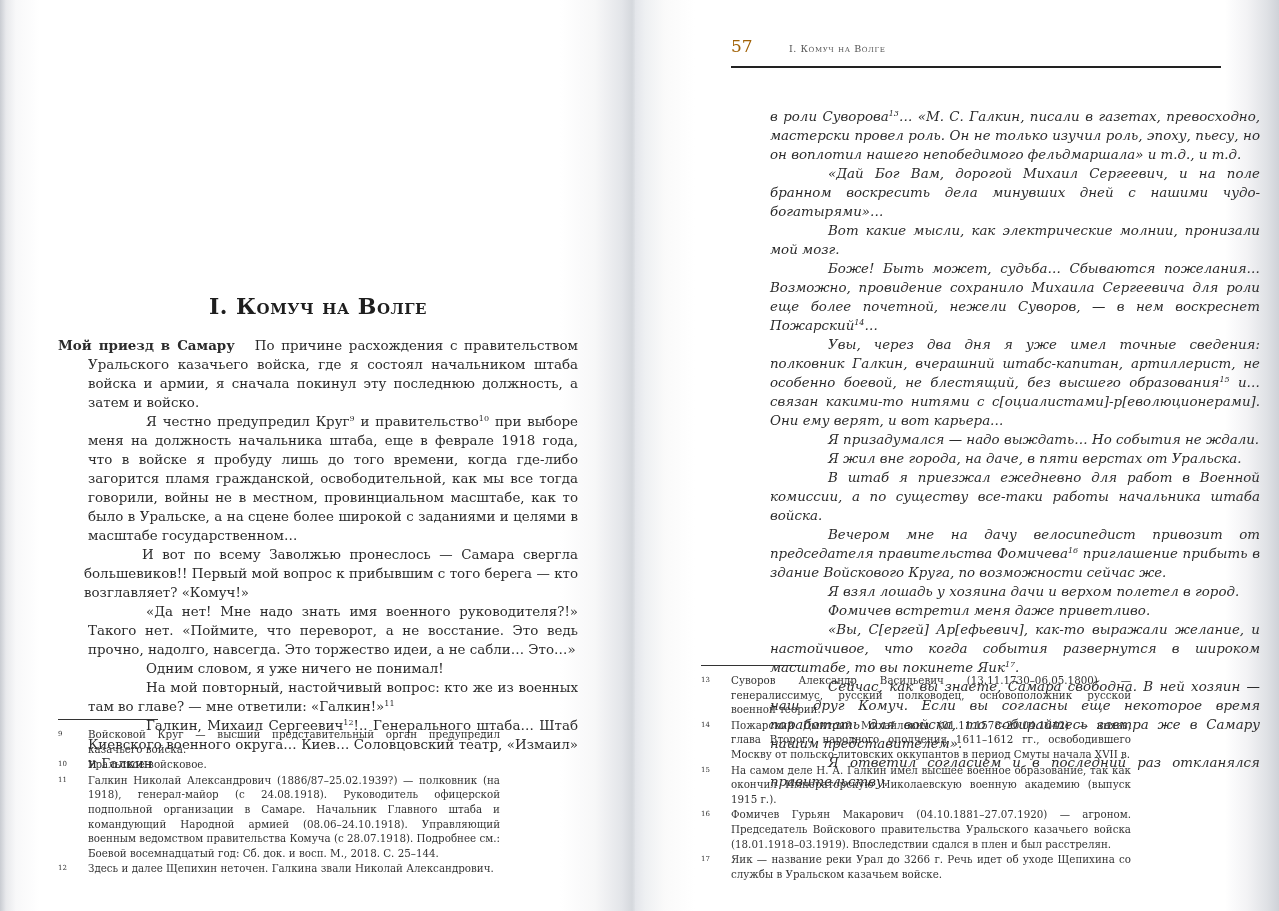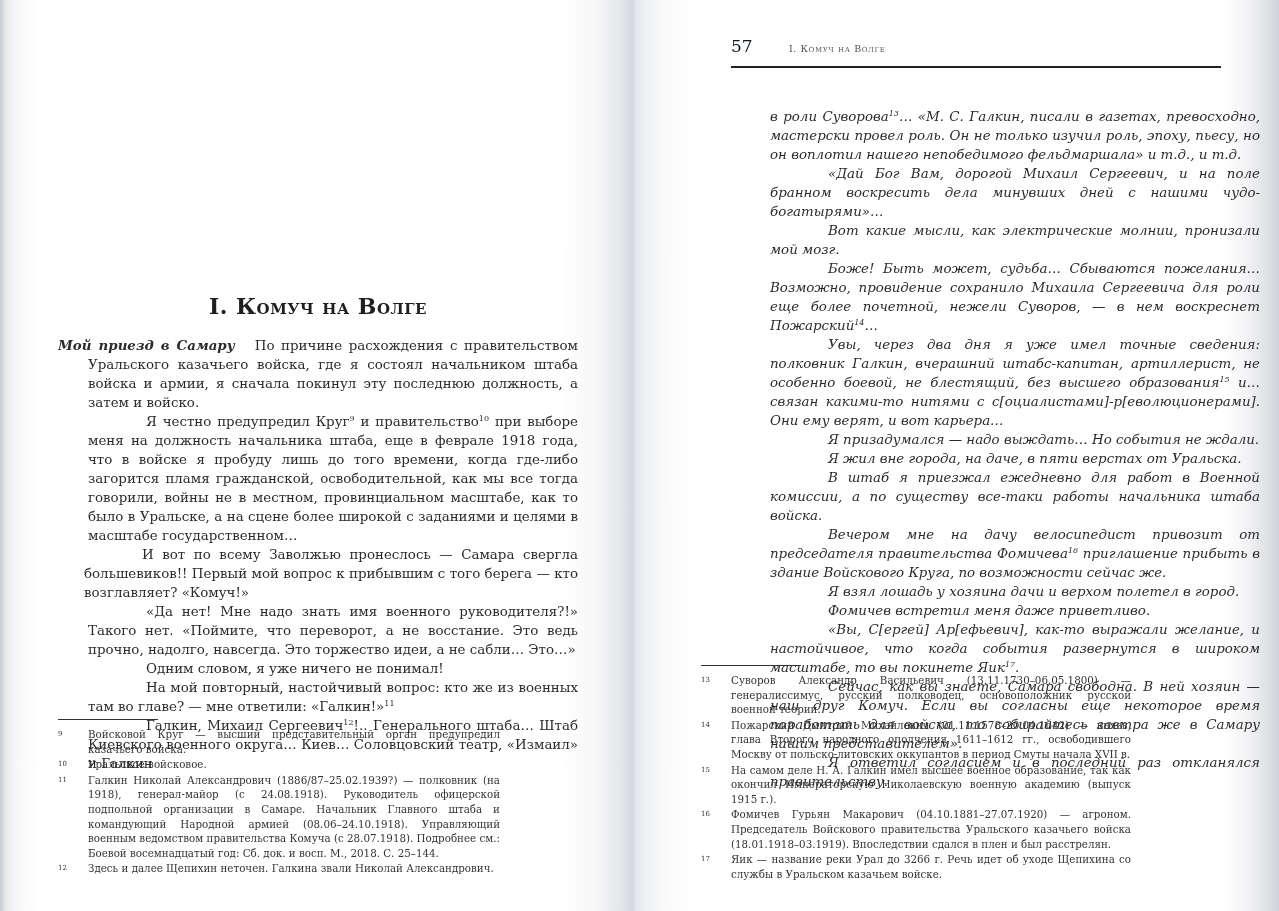--- a/index.html
+++ b/index.html
@@ -20,31 +20,31 @@
   .text p { margin: 0; }
   .text .ind { text-indent: 58px; }
 
   .chapter-title {
     position: absolute; left: 58px; width: 520px; top: 293px;
     text-align: center; font-size: 22px; font-weight: bold; letter-spacing: 0.5px;
     font-variant: small-caps; color: #1e1e1e;
   }
   .left-text { left: 58px; width: 520px; top: 336px; }
   .hang { padding-left: 30px; text-indent: -30px; }
-  .side-head { font-style: italic; font-weight: bold; margin-right: 20px; }
+  .side-head { font-weight: bold; margin-right: 20px; }
 
   .sup { font-size: 8px; vertical-align: super; line-height: 0; }
 
   .fn-rule { position: absolute; height: 1px; background: #333; width: 100px; }
   .footnotes { position: absolute; font-size: 10.3px; line-height: 14.6px; text-align: justify; color: #333; }
   .fn { position: relative; padding-left: 30px; margin-bottom: 1px; }
   .fn-num { position: absolute; left: 0; top: 0; font-size: 7px; }
 
   .running-head { position: absolute; top: 36px; left: 731px; width: 490px; height: 30px; border-bottom: 2px solid #222; }
-  .page-num { position: absolute; left: 0; top: 0; font-size: 17px; color: #0f172a; }
+  .page-num { position: absolute; left: 0; top: 0; font-size: 17px; color: #a16207; }
   .head-title { position: absolute; left: 58px; top: 7px; font-size: 9.5px; font-variant: small-caps; letter-spacing: 0.6px; color: #555; }
 
   .right-text { left: 770px; width: 490px; top: 107px; font-style: italic; }
 </style>
 </head>
 <body>
 
 <div class="spread">
 
   <div class="page page-left">

